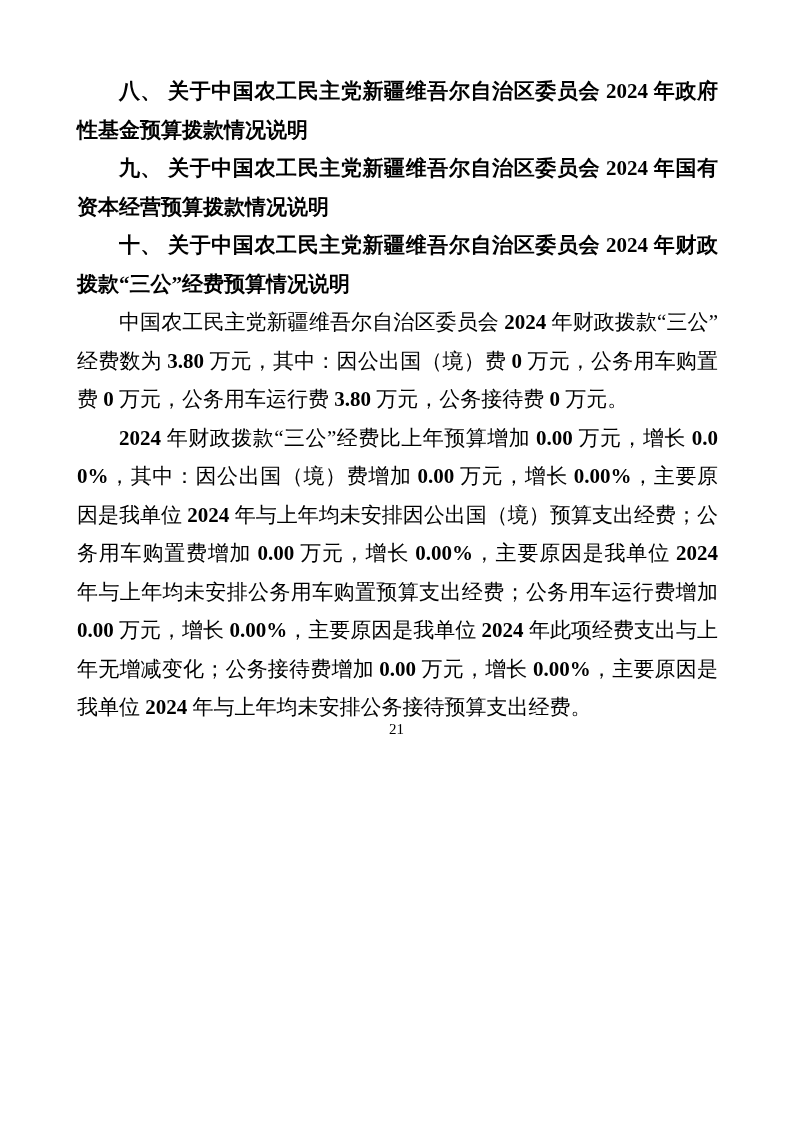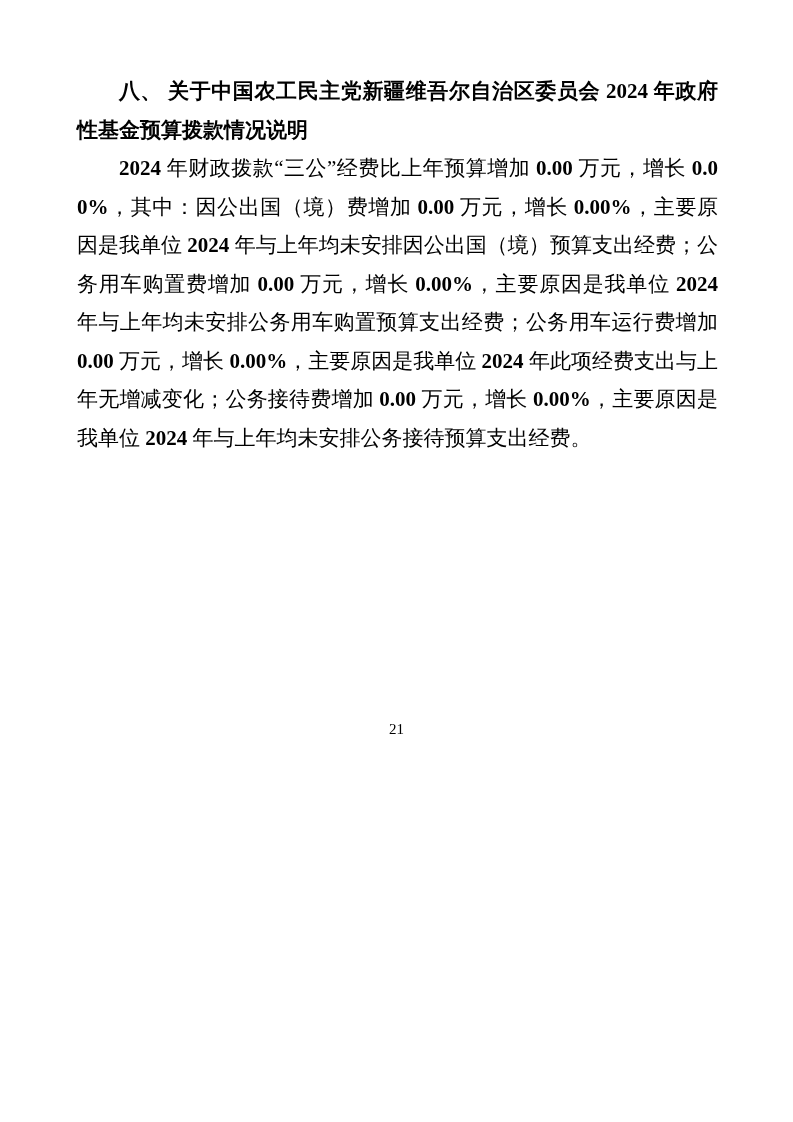--- a/index.html
+++ b/index.html
@@ -55,23 +55,26 @@
 </head>
 <body>
 
 <div class="page">
 
   <section>
     <p class="doc-par doc-heading">八、 关于中国农工民主党新疆维吾尔自治区委员会 <span class="num">2024</span> 年政府性基金预算拨款情况说明</p>
   </section>
 
   <section>
+    <p class="doc-par doc-heading">九、 关于中国农工民主党新疆维吾尔自治区委员会 <span class="num">2024</span> 年国有资本经营预算拨款情况说明</p>
   </section>
 
   <section>
+    <p class="doc-par doc-heading">十、 关于中国农工民主党新疆维吾尔自治区委员会 <span class="num">2024</span> 年财政拨款“三公”经费预算情况说明</p>
+    <p class="doc-par">中国农工民主党新疆维吾尔自治区委员会 <span class="num">2024</span> 年财政拨款“三公”经费数为 <span class="num">3.80</span> 万元，其中：因公出国（境）费 <span class="num">0</span> 万元，公务用车购置费 <span class="num">0</span> 万元，公务用车运行费 <span class="num">3.80</span> 万元，公务接待费 <span class="num">0</span> 万元。</p>
     <p class="doc-par"><span class="num">2024</span> 年财政拨款“三公”经费比上年预算增加 <span class="num">0.00</span> 万元，增长 <span class="num">0.00%</span>，其中：因公出国（境）费增加 <span class="num">0.00</span> 万元，增长 <span class="num">0.00%</span>，主要原因是我单位 <span class="num">2024</span> 年与上年均未安排因公出国（境）预算支出经费；公务用车购置费增加 <span class="num">0.00</span> 万元，增长 <span class="num">0.00%</span>，主要原因是我单位 <span class="num">2024</span> 年与上年均未安排公务用车购置预算支出经费；公务用车运行费增加 <span class="num">0.00</span> 万元，增长 <span class="num">0.00%</span>，主要原因是我单位 <span class="num">2024</span> 年此项经费支出与上年无增减变化；公务接待费增加 <span class="num">0.00</span> 万元，增长 <span class="num">0.00%</span>，主要原因是我单位 <span class="num">2024</span> 年与上年均未安排公务接待预算支出经费。</p>
   </section>
 
   <section>
   </section>
 
   <div class="page-number">21</div>
 
 </div>
 

